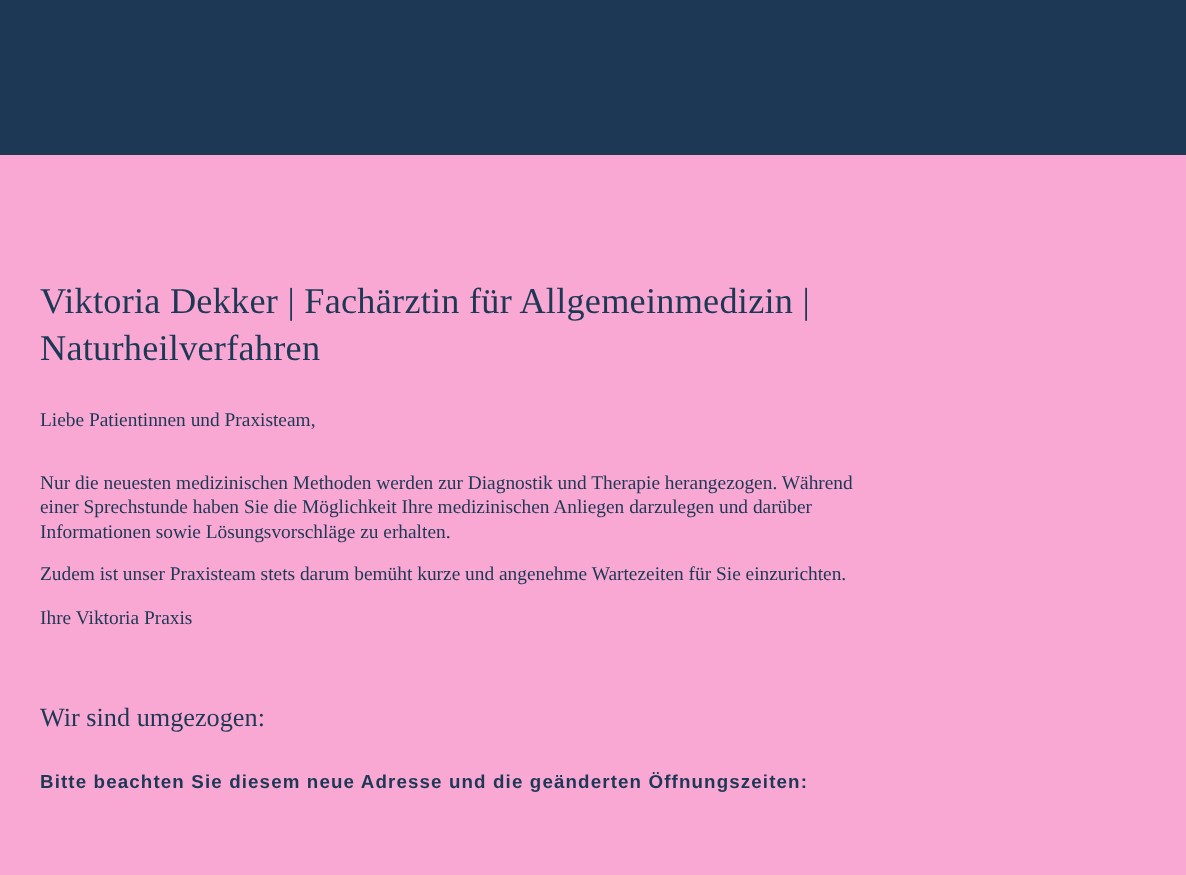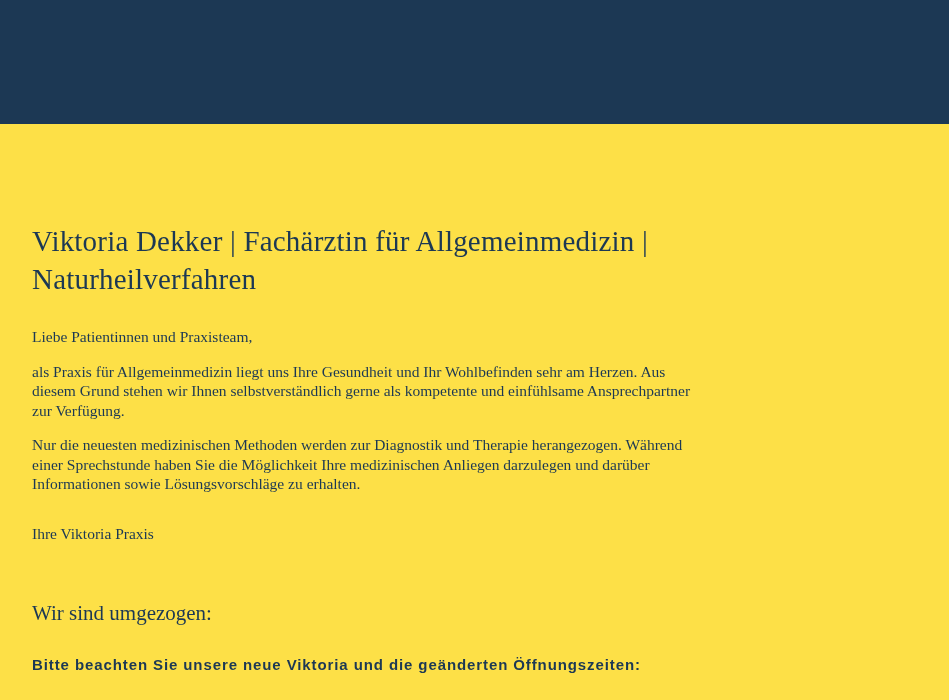--- a/index.html
+++ b/index.html
@@ -10,21 +10,21 @@
     width: 949px;
     height: 700px;
     background: #ffffff;
     font-family: "Liberation Serif", serif;
     overflow: hidden;
   }
   .page {
     position: relative;
     width: 949px;
     height: 700px;
-    background: #fde047;
+    background: #f9a8d4;
   }
   .header-band {
     position: absolute;
     left: 0;
     top: 0;
     width: 949px;
     height: 124px;
     background: #1c3854;
   }
   .content {
@@ -90,30 +90,30 @@
   <div class="content">
     <div class="inner">
 
       <h1 class="page-title">Viktoria Dekker | Fachärztin für Allgemeinmedizin | Naturheilverfahren</h1>
 
       <div class="gap-1"></div>
 
       <p class="body-text">Liebe Patientinnen und Praxisteam,</p>
       <div class="gap-2"></div>
 
-      <p class="body-text">als Praxis für Allgemeinmedizin liegt uns Ihre Gesundheit und Ihr Wohlbefinden sehr am Herzen. Aus diesem Grund stehen wir Ihnen selbstverständlich gerne als kompetente und einfühlsame Ansprechpartner zur Verfügung.</p>
       <div class="gap-2"></div>
 
       <p class="body-text">Nur die neuesten medizinischen Methoden werden zur Diagnostik und Therapie herangezogen. Während einer Sprechstunde haben Sie die Möglichkeit Ihre medizinischen Anliegen darzulegen und darüber Informationen sowie Lösungsvorschläge zu erhalten.</p>
       <div class="gap-2"></div>
 
+      <p class="body-text">Zudem ist unser Praxisteam stets darum bemüht kurze und angenehme Wartezeiten für Sie einzurichten.</p>
       <div class="gap-2"></div>
 
       <p class="body-text">Ihre Viktoria Praxis</p>
 
       <h2 class="sub-title">Wir sind umgezogen:</h2>
 
-      <p class="notice">Bitte beachten Sie unsere neue Viktoria und die geänderten Öffnungszeiten:</p>
+      <p class="notice">Bitte beachten Sie diesem neue Adresse und die geänderten Öffnungszeiten:</p>
 
     </div>
   </div>
 
 </div>
 
 </body></html>

